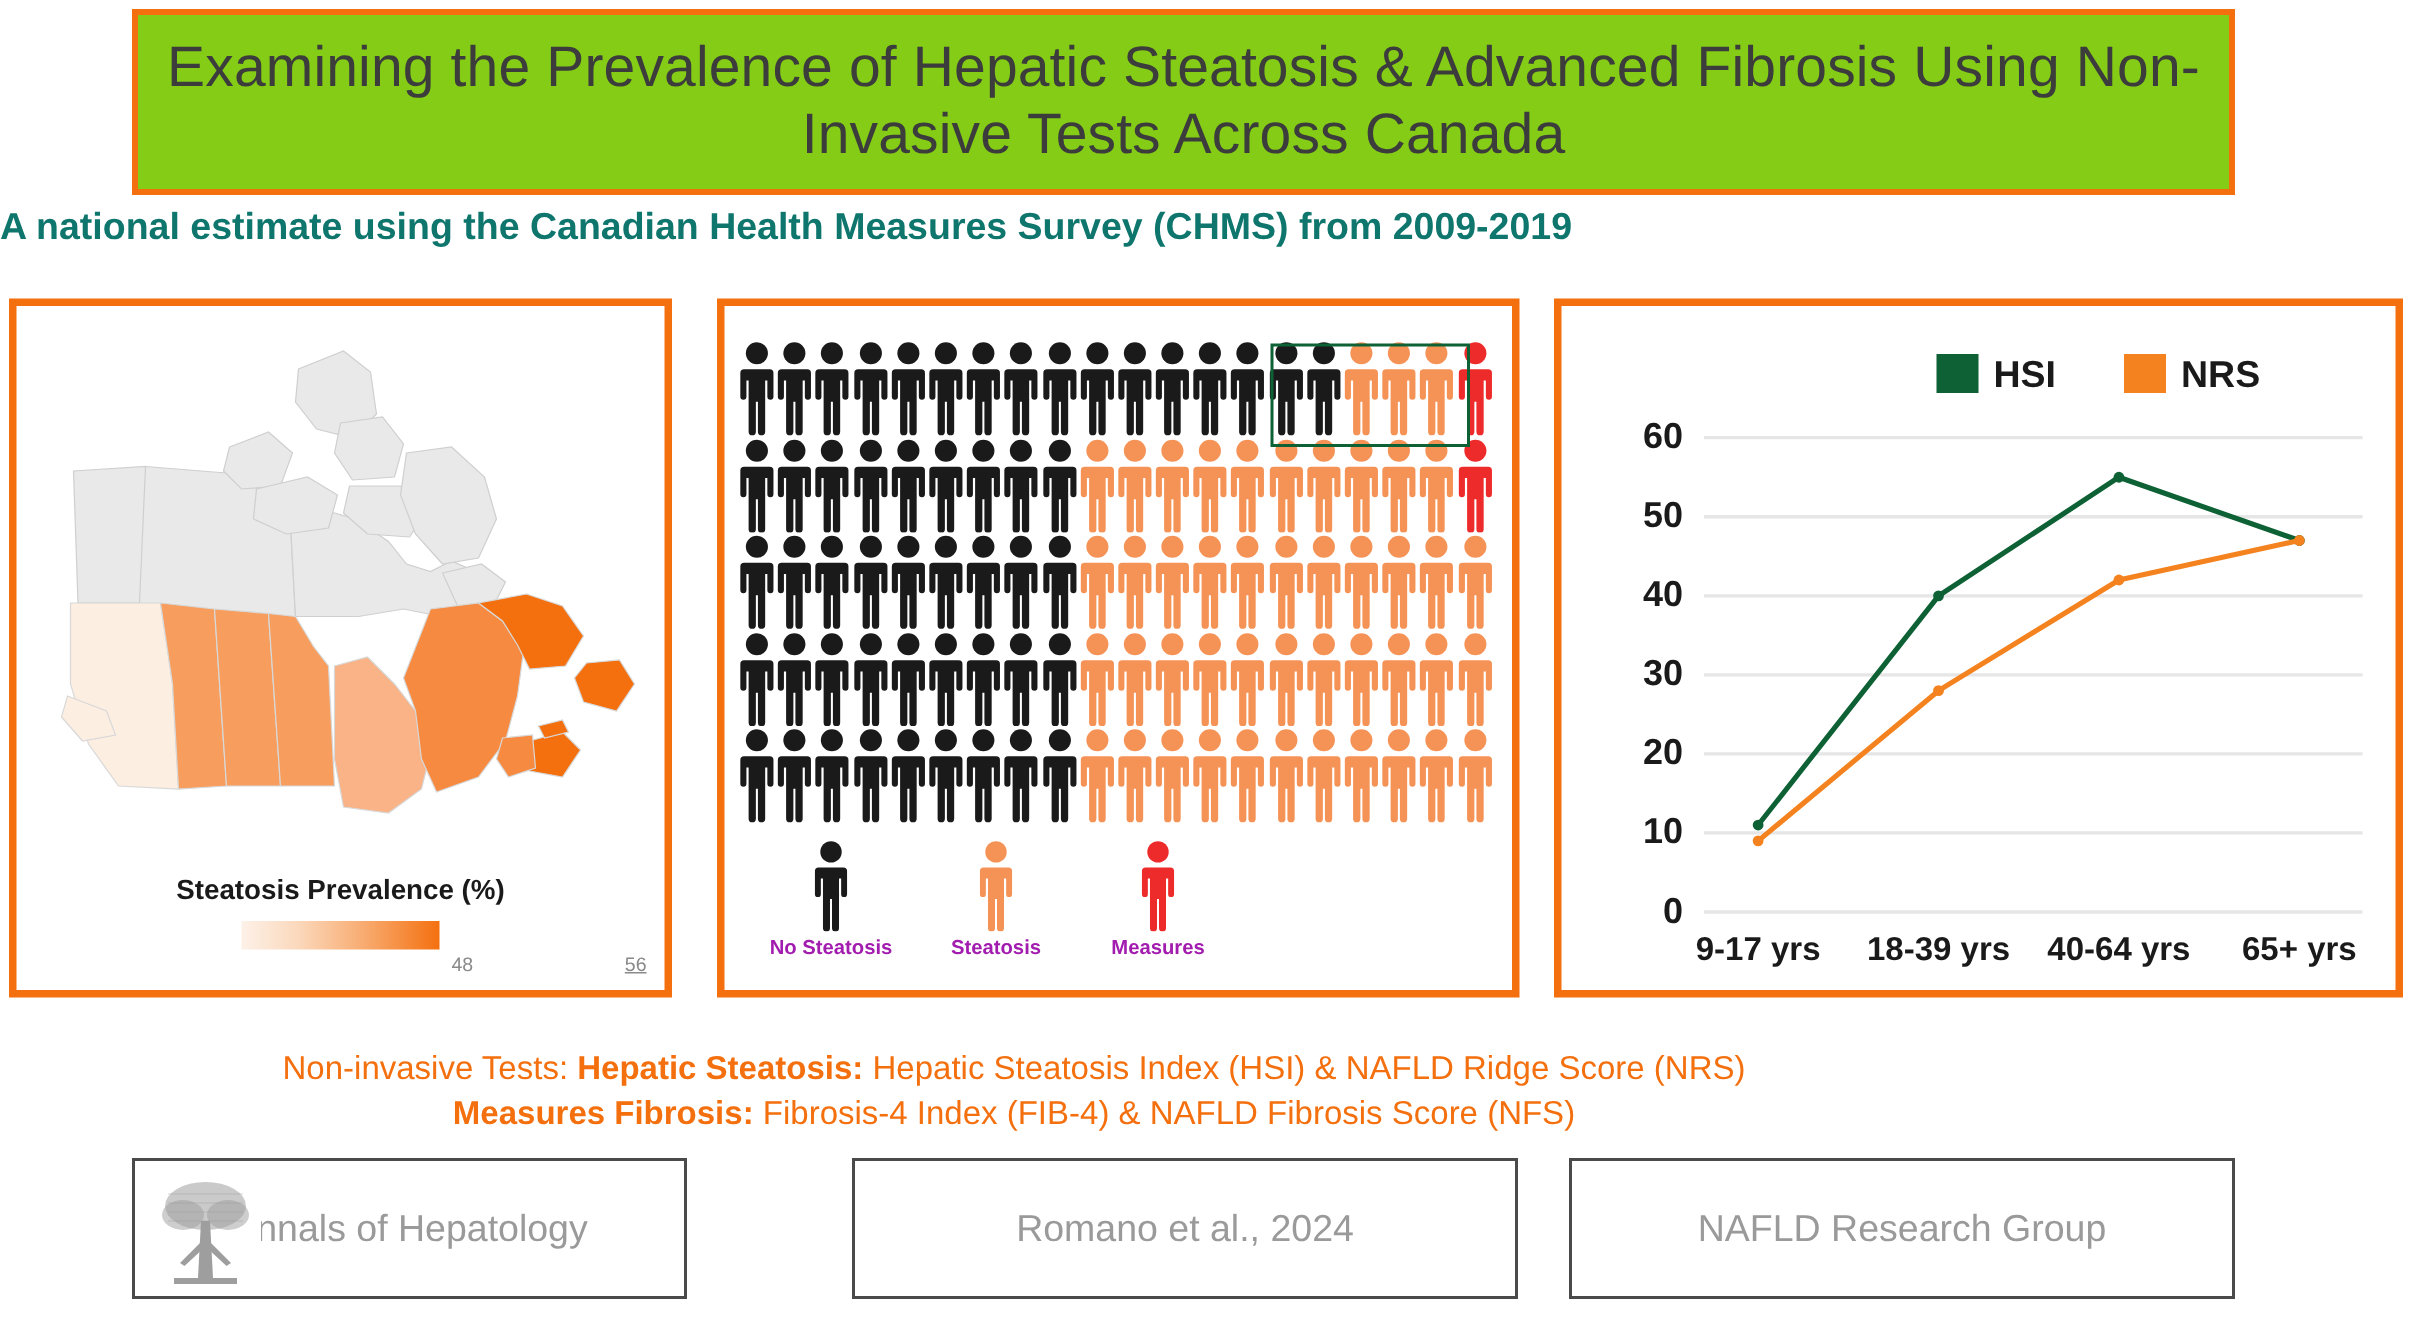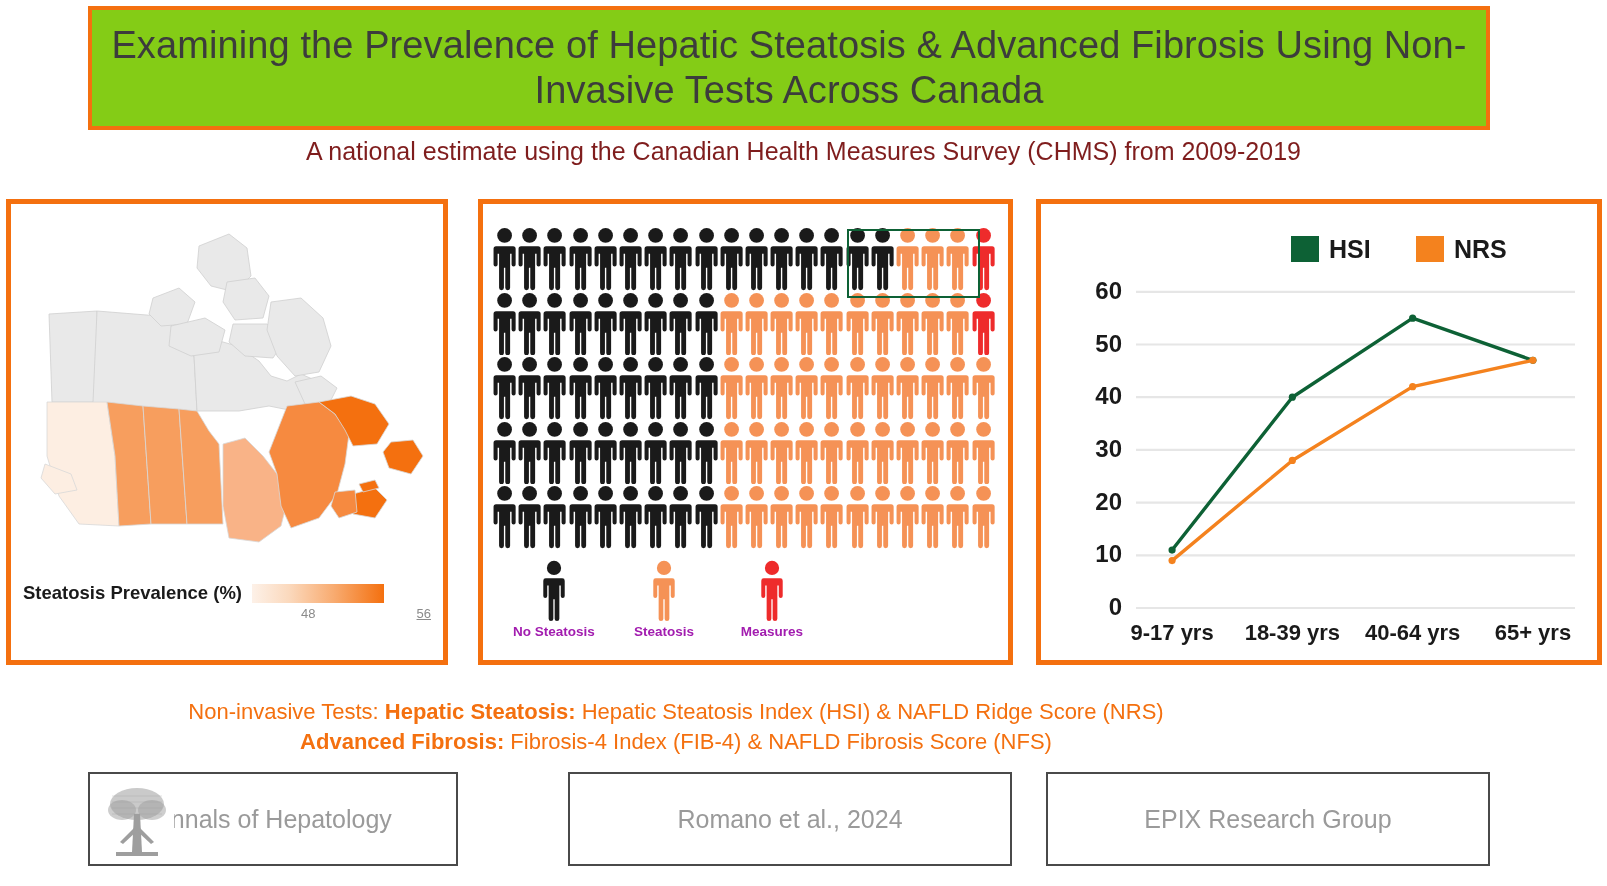--- a/index.html
+++ b/index.html
@@ -19,38 +19,38 @@
     background: #84cc16;
     display: flex; align-items: center; justify-content: center;
     text-align: center;
   }
   .title-text {
     font-size: 38px; line-height: 1.18; color: #3c3c3c;
     font-weight: 400; letter-spacing: .1px; padding: 0 14px;
   }
   .subtitle {
     position: absolute; left: 0; top: 137px; width: 1607px;
-    text-align: center; color: #7f1d1d;
-    font-size: 25px; font-weight: 400;
+    color: #0f766e;
+    font-size: 25px; font-weight: 700;
   }
 
   
   .panel { position: absolute; border: 5px solid #f4700f; background: #fff; }
   #panel-map   { left: 6px;    top: 199px; width: 442px;  height: 466px; }
   #panel-picto { left: 478px;  top: 199px; width: 535px;  height: 466px; }
   #panel-chart { left: 1036px; top: 199px; width: 566px;  height: 466px; }
 
   
   .map-wrap { position: absolute; left: 8px; top: 2px; width: 425px; height: 370px; }
   .map-wrap svg { width: 100%; height: 100%; display: block; }
   .map-legend {
     position: absolute; left: 12px; top: 378px;
     width: 408px; height: 70px;
   }
-  .legend-row { display: flex; align-items: center; gap: 10px; }
+  .legend-row { display: flex; align-items: center; gap: 10px; flex-direction: column; }
   .legend-label { font-size: 18.5px; font-weight: bold; color: #1a1a1a; white-space: nowrap; }
   .legend-bar {
     width: 132px; height: 19px;
     background: linear-gradient(to right,#fdf1e8 0%, #fbd9bd 28%, #f8ab70 62%, #f4700f 100%);
   }
   .legend-ticks {
     position: relative; width: 132px; margin-left: 276px; margin-top: 2px;
     height: 16px;
   }
   .legend-ticks span { position: absolute; font-size: 13px; color: #8a8a8a; }
@@ -838,21 +838,21 @@
           <text x="413" y="54" font-family="Liberation Sans, sans-serif" font-size="25" font-weight="bold" fill="#1a1a1a">NRS</text>
         </svg>
     </div>
   </div>
 
   <div class="footer-text">
     <div>
       <span>Non-invasive Tests: </span><b>Hepatic Steatosis:</b><span> Hepatic Steatosis Index (HSI) &amp; NAFLD Ridge Score (NRS)</span>
     </div>
     <div>
-      <b>Advanced Fibrosis:</b><span> Fibrosis-4 Index (FIB-4) &amp; NAFLD Fibrosis Score (NFS)</span>
+      <b>Measures Fibrosis:</b><span> Fibrosis-4 Index (FIB-4) &amp; NAFLD Fibrosis Score (NFS)</span>
     </div>
   </div>
 
   <div class="bottom-box" id="box-0">
     <svg class="logo-tree" viewBox="0 0 74 78" xmlns="http://www.w3.org/2000/svg">
       <rect x="0" y="0" width="74" height="78" fill="#ffffff"></rect>
       <g fill="#9e9e9e">
         <ellipse cx="37" cy="22" rx="27" ry="16" opacity="0.55"></ellipse>
         <ellipse cx="22" cy="28" rx="14" ry="10" opacity="0.5"></ellipse>
         <ellipse cx="52" cy="28" rx="14" ry="10" opacity="0.5"></ellipse>
@@ -864,16 +864,16 @@
       <g stroke="#9e9e9e" stroke-width="0.7" opacity="0.45" fill="none">
         <path d="M12 14 L62 14 M12 20 L62 20 M12 26 L62 26 M12 32 L62 32"></path>
       </g>
     </svg>
     <span class="bottom-label">Annals of Hepatology</span>
   </div>
   <div class="bottom-box" id="box-1">
     <span class="bottom-label">Romano et al., 2024</span>
   </div>
   <div class="bottom-box" id="box-2">
-    <span class="bottom-label">EPIX Research Group</span>
+    <span class="bottom-label">NAFLD Research Group</span>
   </div>
 
 </div>
 
 </body></html>

